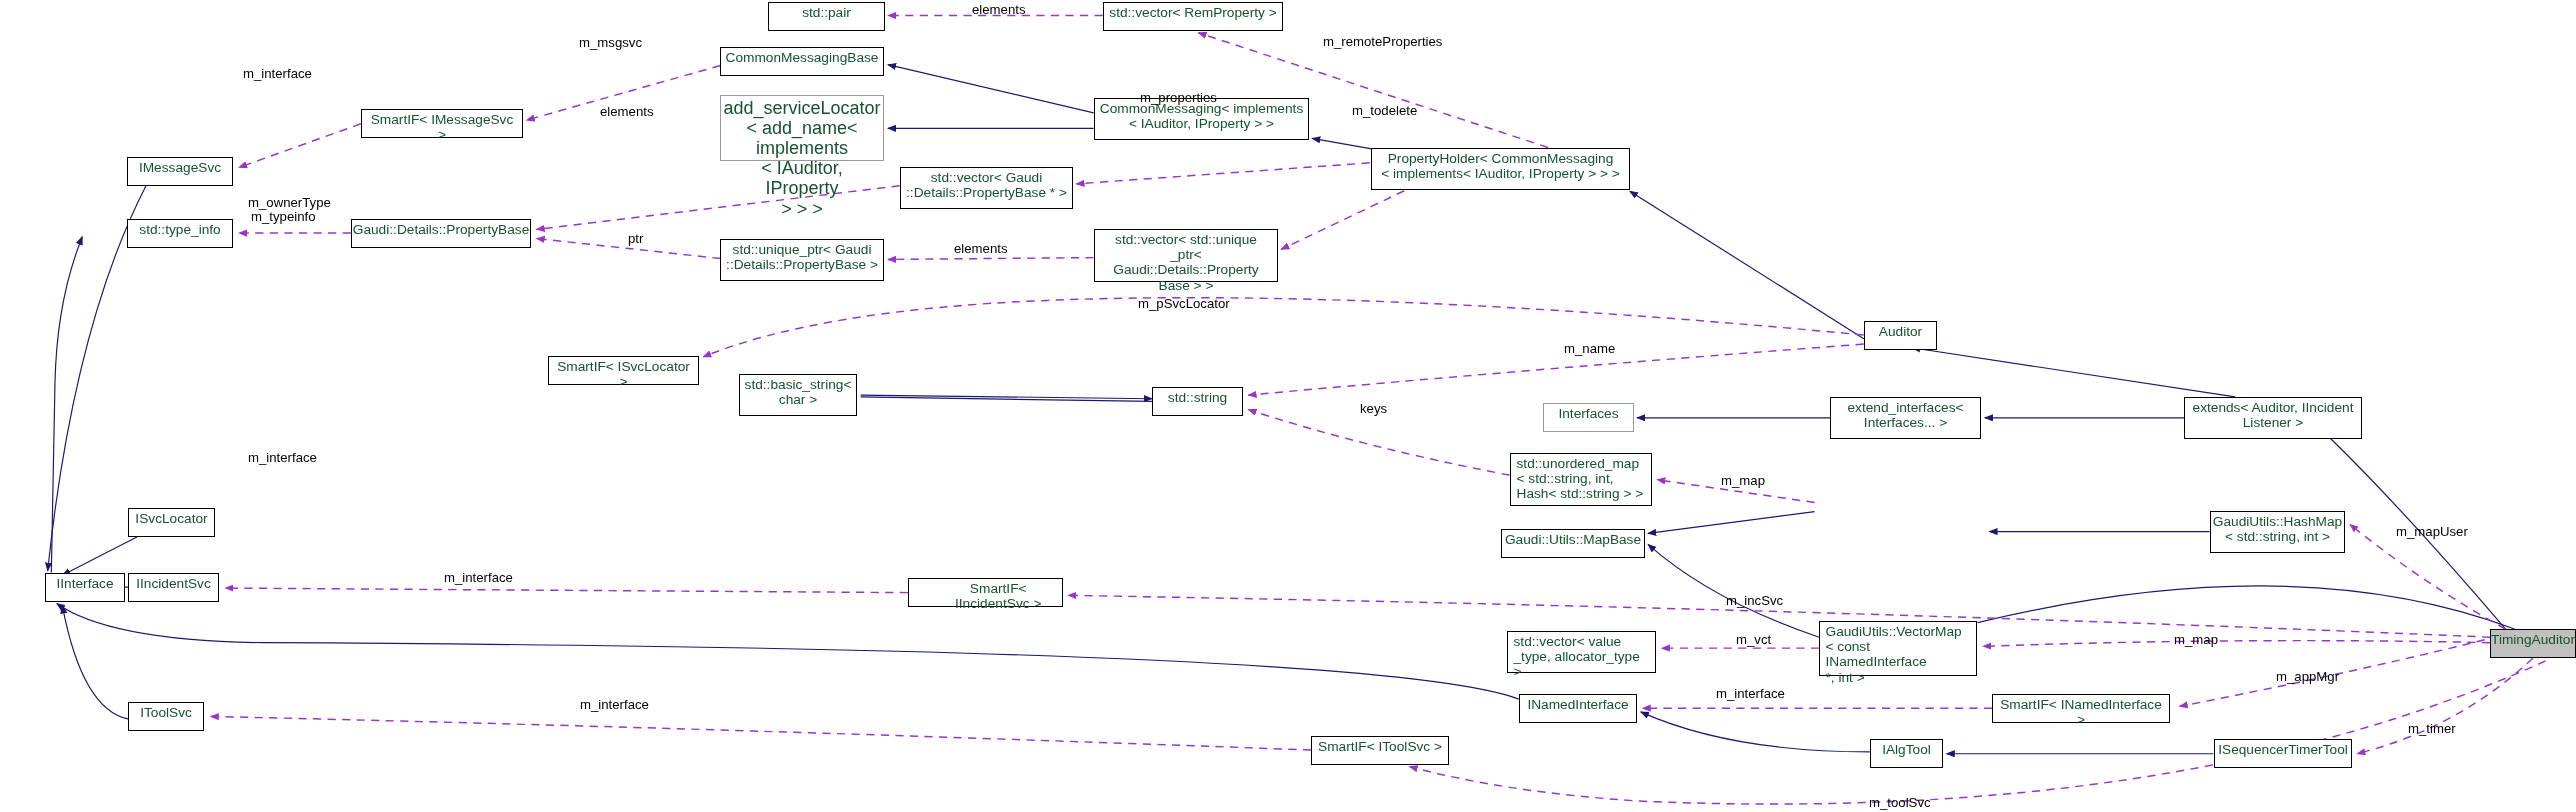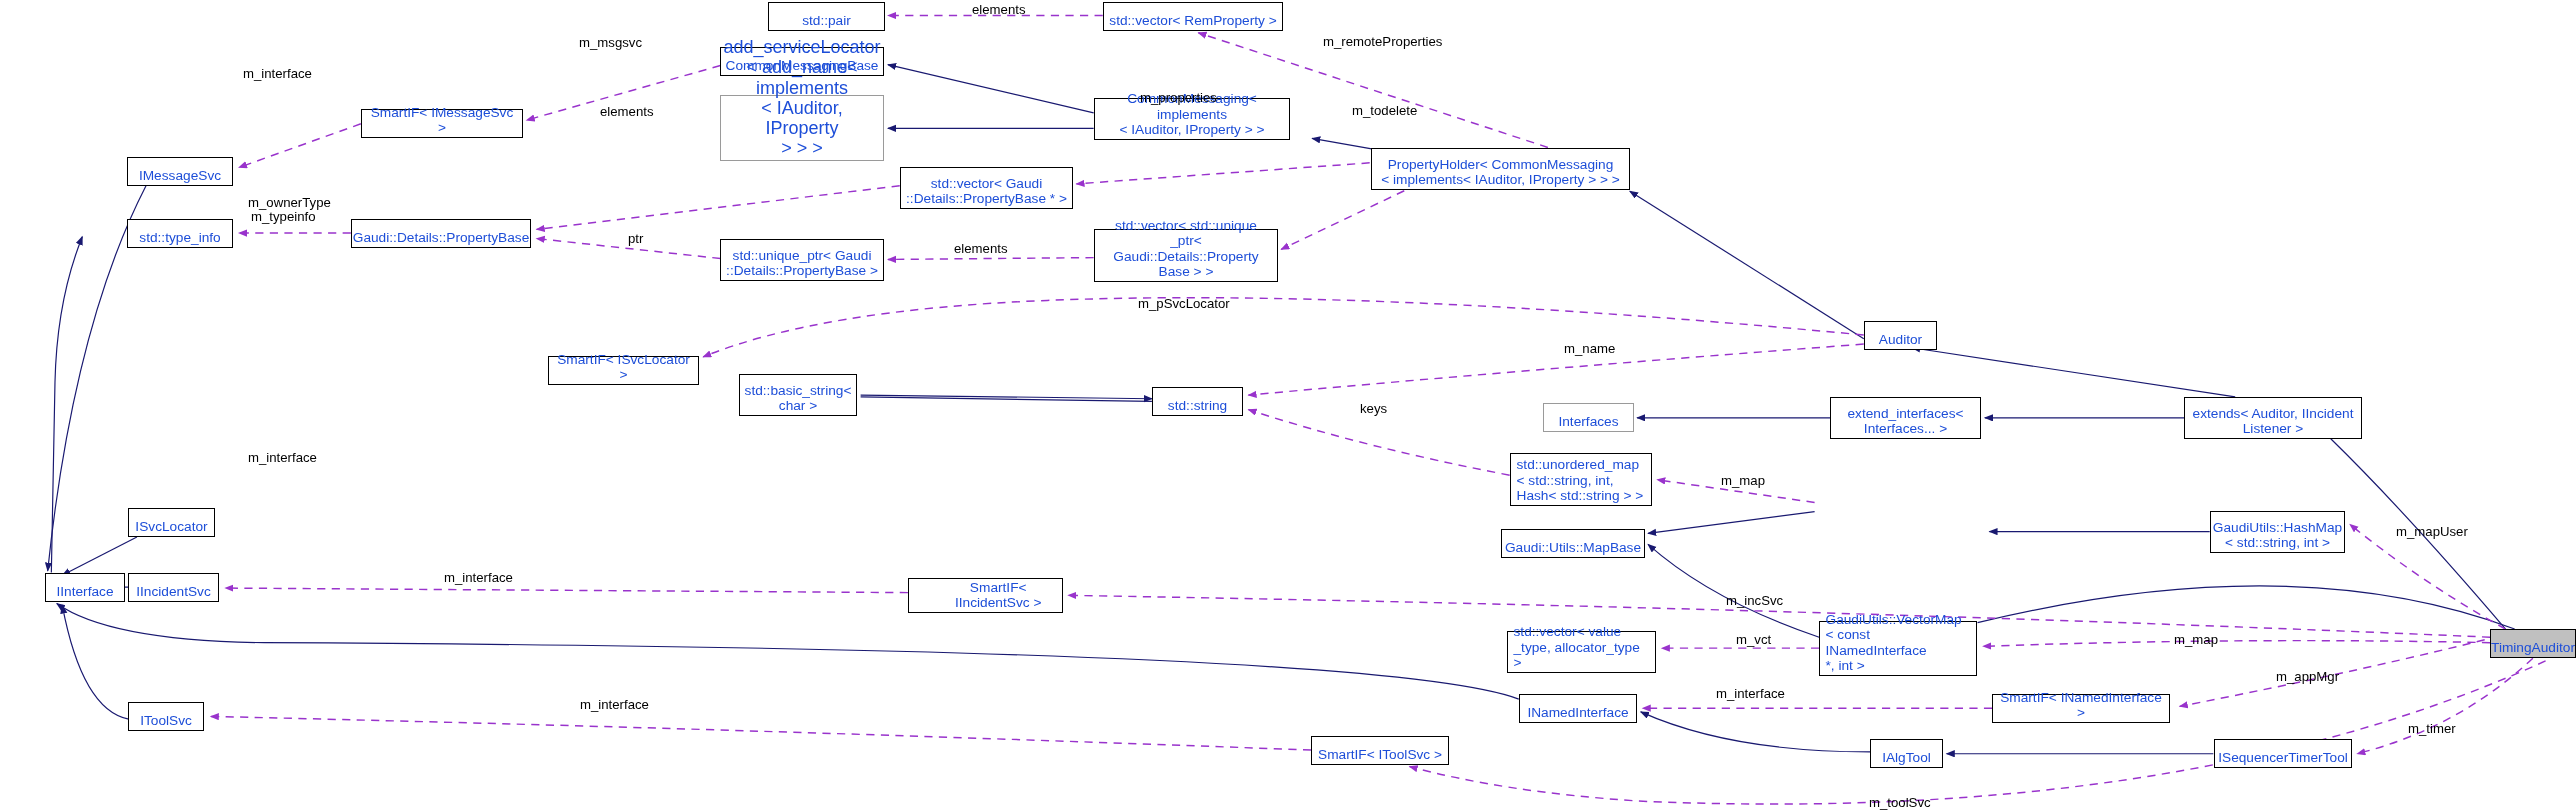--- a/index.html
+++ b/index.html
@@ -19,26 +19,26 @@
     position: absolute;
     left: 0; top: 0;
     width: 2576px;
     height: 812px;
     pointer-events: none;
   }
   .node {
     position: absolute;
     box-sizing: border-box;
     display: flex;
-    align-items: flex-end;
+    align-items: flex-start;
     justify-content: center;
     text-align: center;
     border: 0.9px solid #000000;
     background: #ffffff;
-    color: #1d4ed8;
+    color: #14532d;
     font-size: 13.7px;
     line-height: 1.12;
     white-space: pre-line;
     padding: 1.8px 3.6px;
     z-index: 3;
   }
   .node.grey-border {
     border: 0.9px solid #9a9a9a;
   }
   .node.highlight {
@@ -128,21 +128,21 @@
 
   <div class="node" style="left:720px;top:47px;width:164px;height:29px;"><span>CommonMessagingBase</span></div>
 
   <div class="node grey-border" style="left:720px;top:95px;width:164px;height:66px;font-size:18px;"><span>add_serviceLocator
 &lt; add_name&lt; implements
 &lt; IAuditor, IProperty
 &gt; &gt; &gt;</span></div>
 
   <div class="node" style="left:361px;top:109px;width:162px;height:29px;"><span>SmartIF&lt; IMessageSvc &gt;</span></div>
 
-  <div class="node" style="left:1094px;top:98px;width:196px;height:42px;"><span>CommonMessaging&lt; implements
+  <div class="node" style="left:1094px;top:98px;width:215px;height:42px;"><span>CommonMessaging&lt; implements
 &lt; IAuditor, IProperty &gt; &gt;</span></div>
 
   <div class="node" style="left:1371px;top:148px;width:259px;height:42px;"><span>PropertyHolder&lt; CommonMessaging
 &lt; implements&lt; IAuditor, IProperty &gt; &gt; &gt;</span></div>
 
   <div class="node" style="left:127px;top:157px;width:106px;height:29px;"><span>IMessageSvc</span></div>
 
   <div class="node" style="left:900px;top:167px;width:173px;height:42px;"><span>std::vector&lt; Gaudi
 ::Details::PropertyBase * &gt;</span></div>
 
@@ -183,21 +183,21 @@
 &lt; std::string, int &gt;</span></div>
 
   <div class="node" style="left:1501px;top:529px;width:144px;height:29px;"><span>Gaudi::Utils::MapBase</span></div>
 
   <div class="node" style="left:128px;top:508px;width:87px;height:29px;"><span>ISvcLocator</span></div>
 
   <div class="node" style="left:20px;top:573px;width:80px;height:29px;margin-left:25px;"><span>IInterface</span></div>
 
   <div class="node" style="left:128px;top:573px;width:91px;height:29px;"><span>IIncidentSvc</span></div>
 
-  <div class="node" style="left:908px;top:578px;width:155px;height:35px;padding-left:29px;"><span>SmartIF&lt; IIncidentSvc &gt;</span></div>
+  <div class="node" style="left:908px;top:578px;width:155px;height:29px;padding-left:29px;"><span>SmartIF&lt; IIncidentSvc &gt;</span></div>
 
   <div class="node highlight" style="left:2490px;top:629px;width:86px;height:29px;"><span>TimingAuditor</span></div>
 
   <div class="node" style="left:1507px;top:631px;width:149px;height:42px;justify-content:flex-start;text-align:left;padding-left:5.5px;"><span>std::vector&lt; value
 _type, allocator_type &gt;</span></div>
 
   <div class="node" style="left:1819px;top:621px;width:158px;height:55px;justify-content:flex-start;text-align:left;padding-left:5.5px;"><span>GaudiUtils::VectorMap
 &lt; const INamedInterface
 *, int &gt;</span></div>
 

